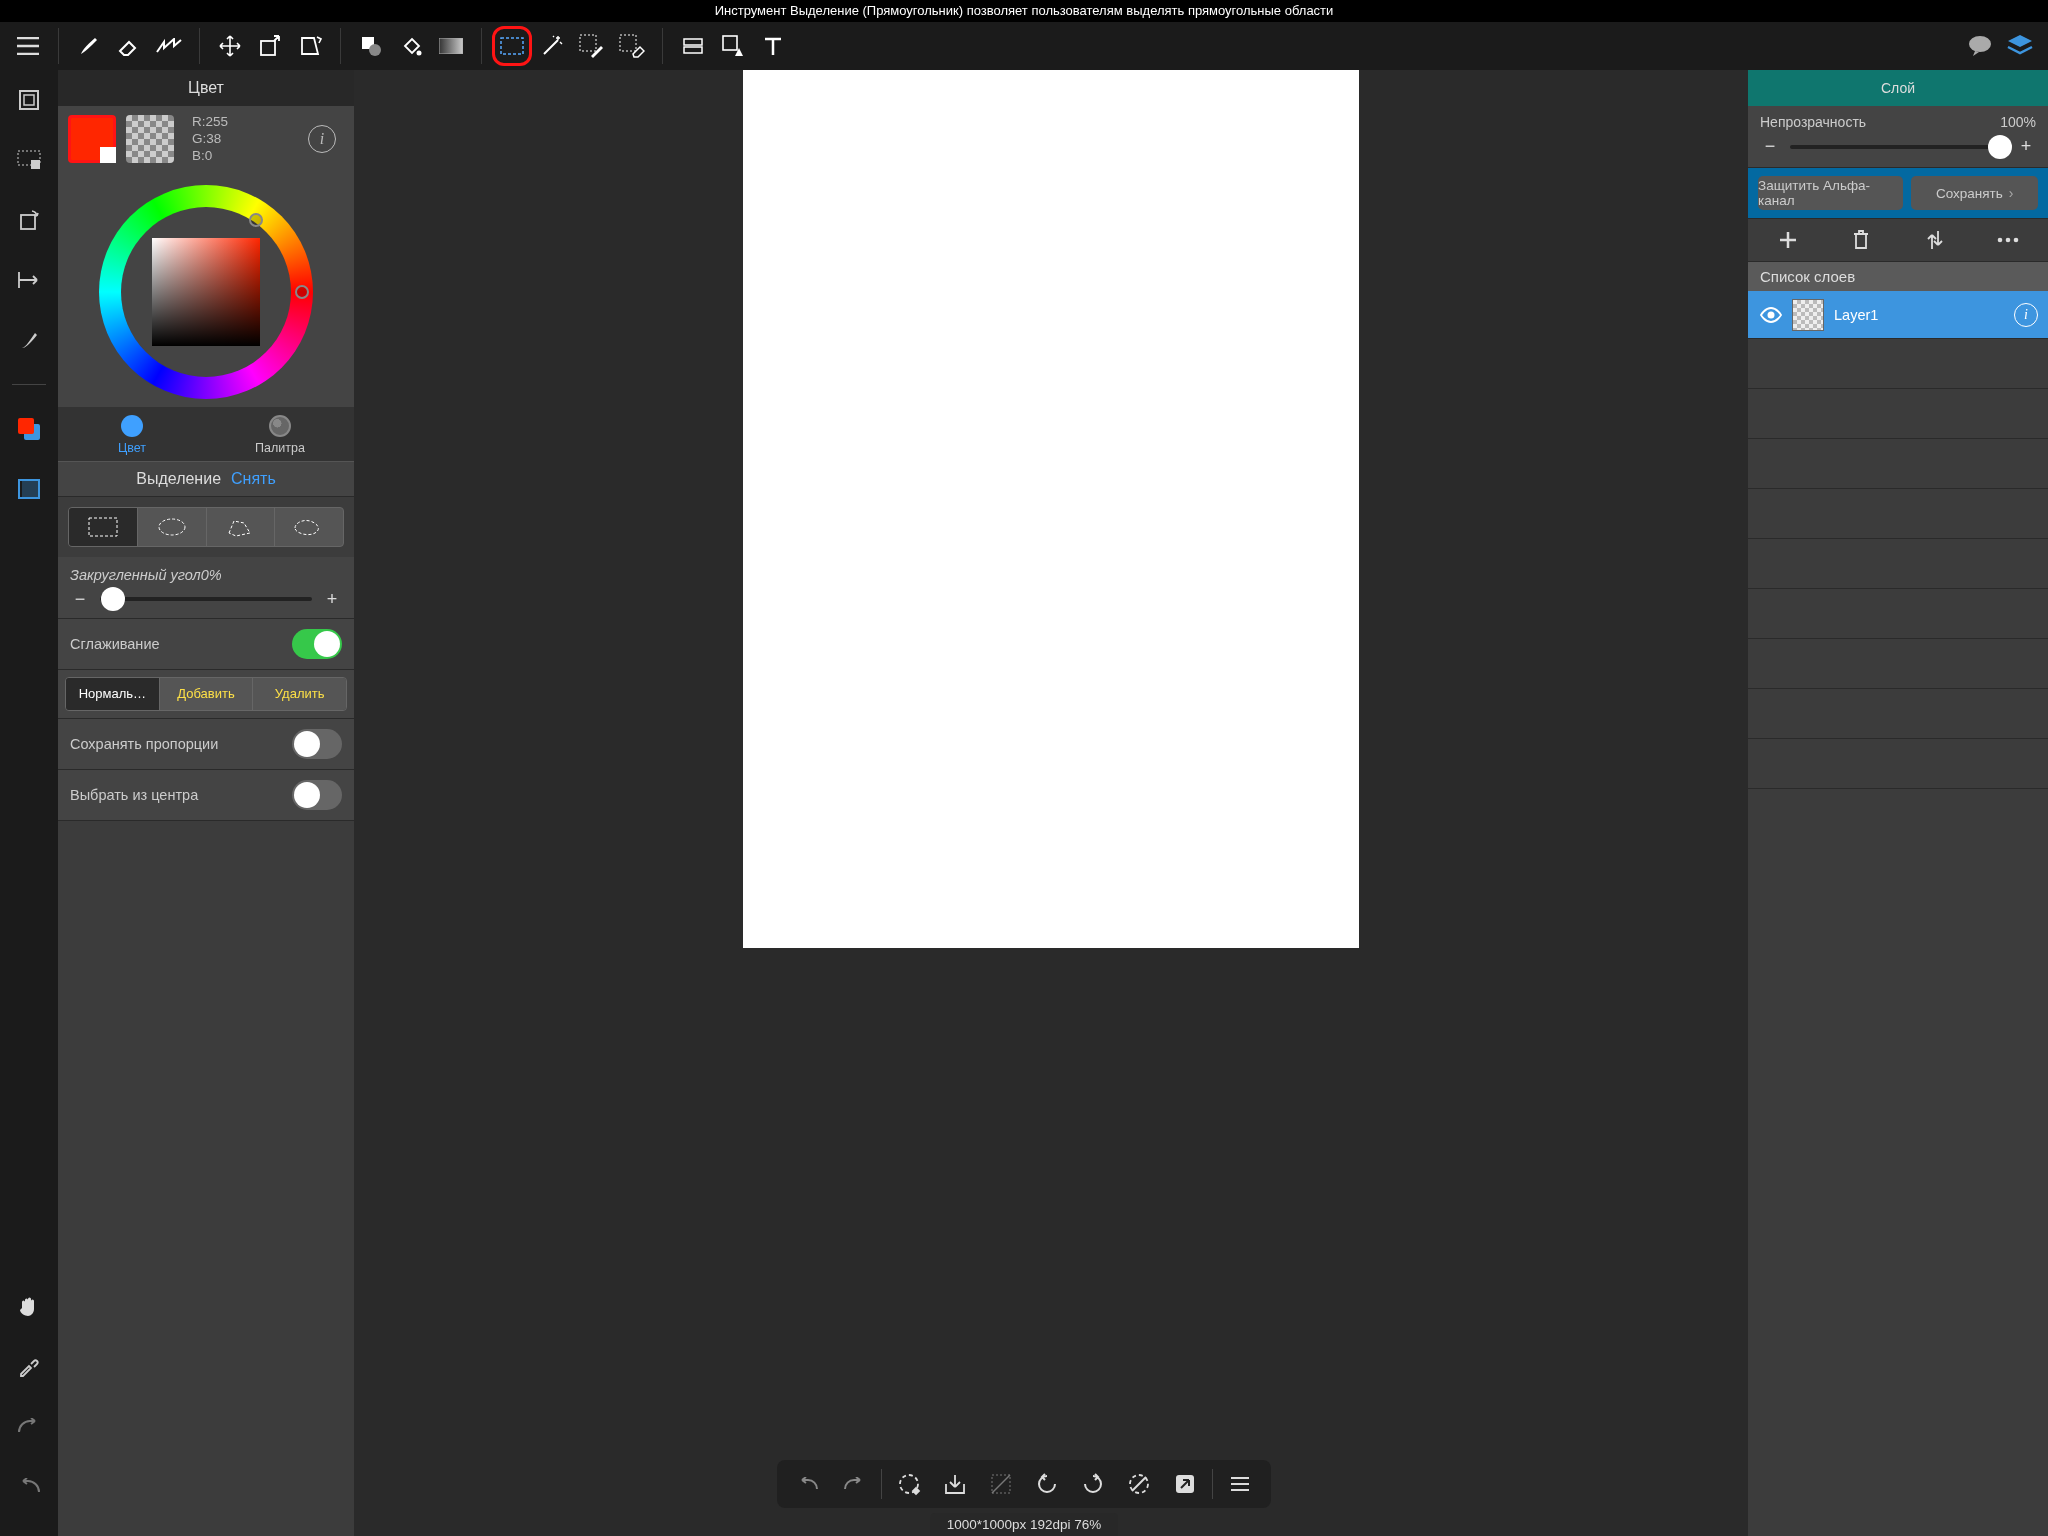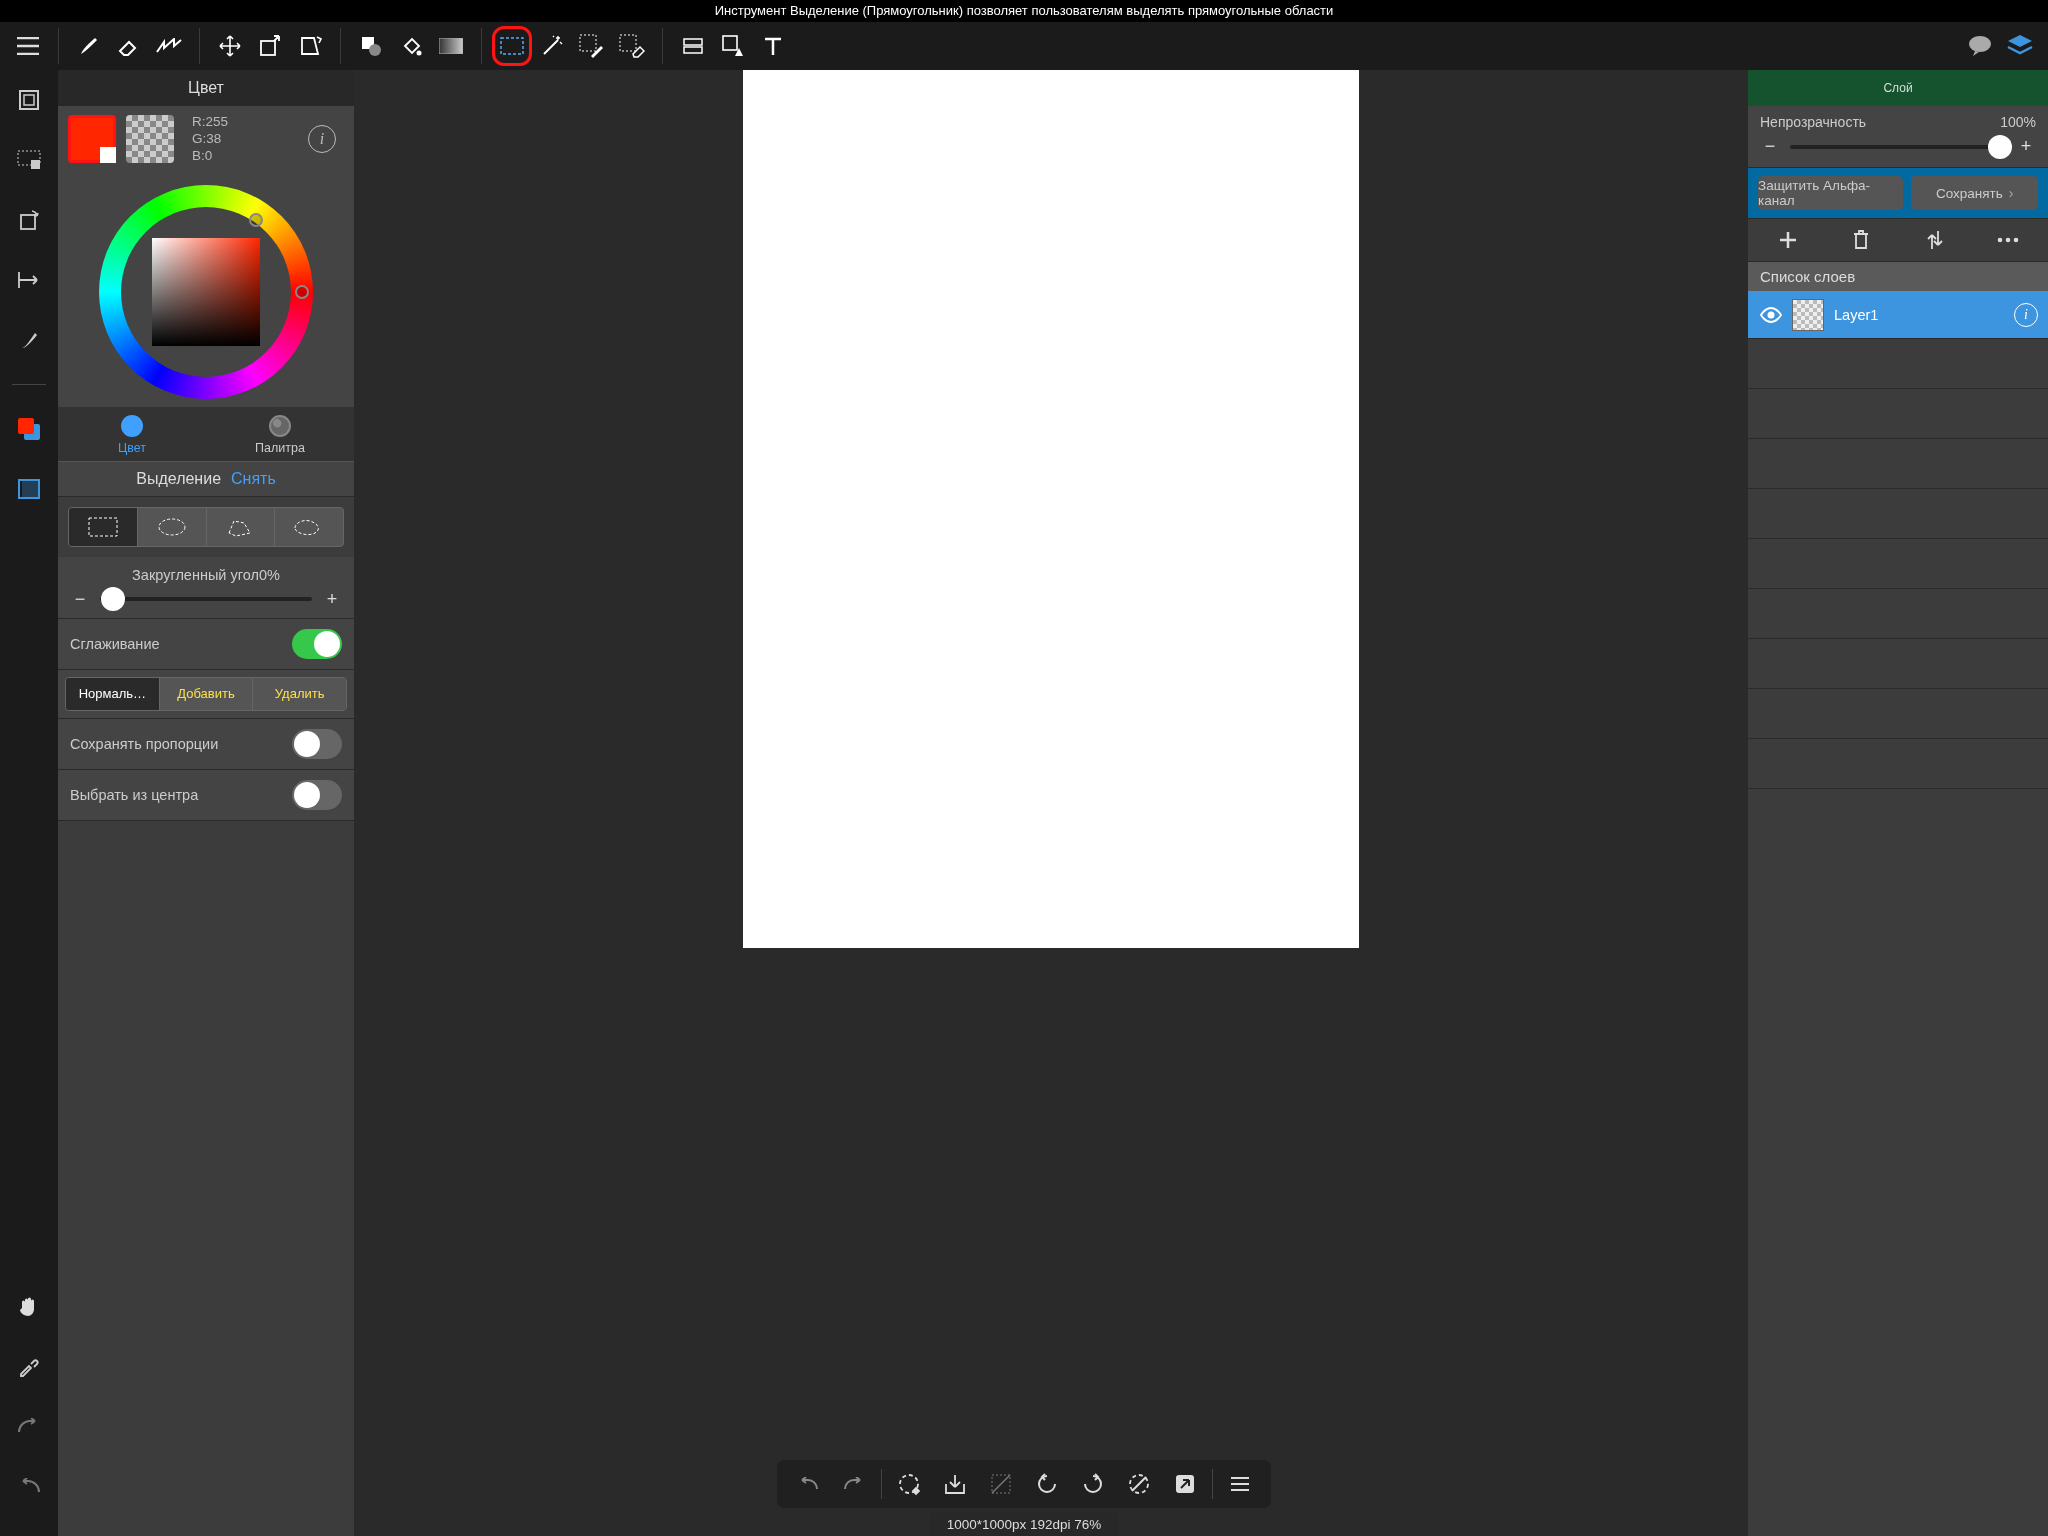--- a/index.html
+++ b/index.html
@@ -60,21 +60,21 @@
   
   .canvas-area { position: absolute; top: 70px; left: 354px; right: 300px; bottom: 0; background: #2a2a2a; display:flex; align-items:flex-start; justify-content:center;}
   .canvas { width: 616px; height: 878px; background: #fff; margin-top:0;}
   
   .bottom-toolbar { position:absolute; left:50%; transform:translateX(-50%); bottom:28px; background:#202020; border-radius:8px; height:48px; display:flex; align-items:center; padding:0 8px;}
   .bt-btn { width:46px; height:40px; display:flex; align-items:center; justify-content:center; cursor:pointer;}
   .bt-sep { width:1px; height:30px; background:#444; margin:0 4px;}
   .status-bar { position:absolute; left:50%; transform:translateX(-50%); bottom:0; background:rgba(40,40,40,.9); padding:4px 16px; font-size:13.5px; color:#ddd; border-radius:4px 4px 0 0;}
 
   .right-panel { position:absolute; top:70px; right:0; width:300px; bottom:0; background:#3c3c3c;}
-  .rp-head { background:#14532d; height:36px; display:flex; align-items:center; justify-content:center; font-size:12px; color:#ddd;}
+  .rp-head { background:#0f766e; height:36px; display:flex; align-items:center; justify-content:center; font-size:14px; color:#ddd;}
   .opacity-row { padding:8px 12px 10px; background:#444; border-bottom:1px solid #2a2a2a; }
   .opacity-top { display:flex; justify-content:space-between; font-size:14px; color:#ccc; margin-bottom:6px;}
   .btn-row { display:flex; gap:8px; padding:8px 10px; background:#0369a1; border-bottom:1px solid #2a2a2a;}
   .panel-btn { flex:1; background:#555; border-radius:5px; height:34px; display:flex; align-items:center; justify-content:center; font-size:13.5px; color:#ccc; cursor:pointer; gap:6px;}
   .chevron{color:#aaa;font-size:14px;}
   .action-row { display:flex; padding:10px 18px; gap:30px; background:#3c3c3c; border-bottom:1px solid #2a2a2a;}
   .act-btn { flex:1; display:flex; align-items:center; justify-content:center; cursor:pointer;}
   .list-head { background:#5a5a5a; padding:6px 12px; font-size:15px; color:#ddd;}
   .layer-item { display:flex; align-items:center; height:48px; background:#3d95df; padding:0 10px; border-bottom:1px solid #2a2a2a; cursor:pointer;}
   .layer-vis { width:26px; height:18px; display:flex; align-items:center; justify-content:center;}
@@ -328,21 +328,21 @@
           <path d="M5 17L10 5l10 2 6 10-14 3z" fill="none" stroke="#fff" stroke-dasharray="3 2"></path>
         </svg>
       </div>
     <div class="shape-btn">
         <svg width="36" height="22">
           <path d="M4 12c0-5 8-9 15-7s12 8 5 12-20 0-20-5z" fill="none" stroke="#fff" stroke-dasharray="3 2"></path>
         </svg>
       </div>
   </div>
   <div class="row-pad">
-    <div style="display:flex;justify-content:center;">
+    <div style="display:flex;justify-content:flex-start;font-style:italic;">
         <span class="row-label">Закругленный угол</span>
         <span class="row-label">0%</span>
       </div>
     <div class="slider-row">
       <div class="slider-btn">−</div>
       <div class="slider-track">
           <div class="slider-thumb" style="left:6%"></div>
         </div>
       <div class="slider-btn">+</div>
     </div>

